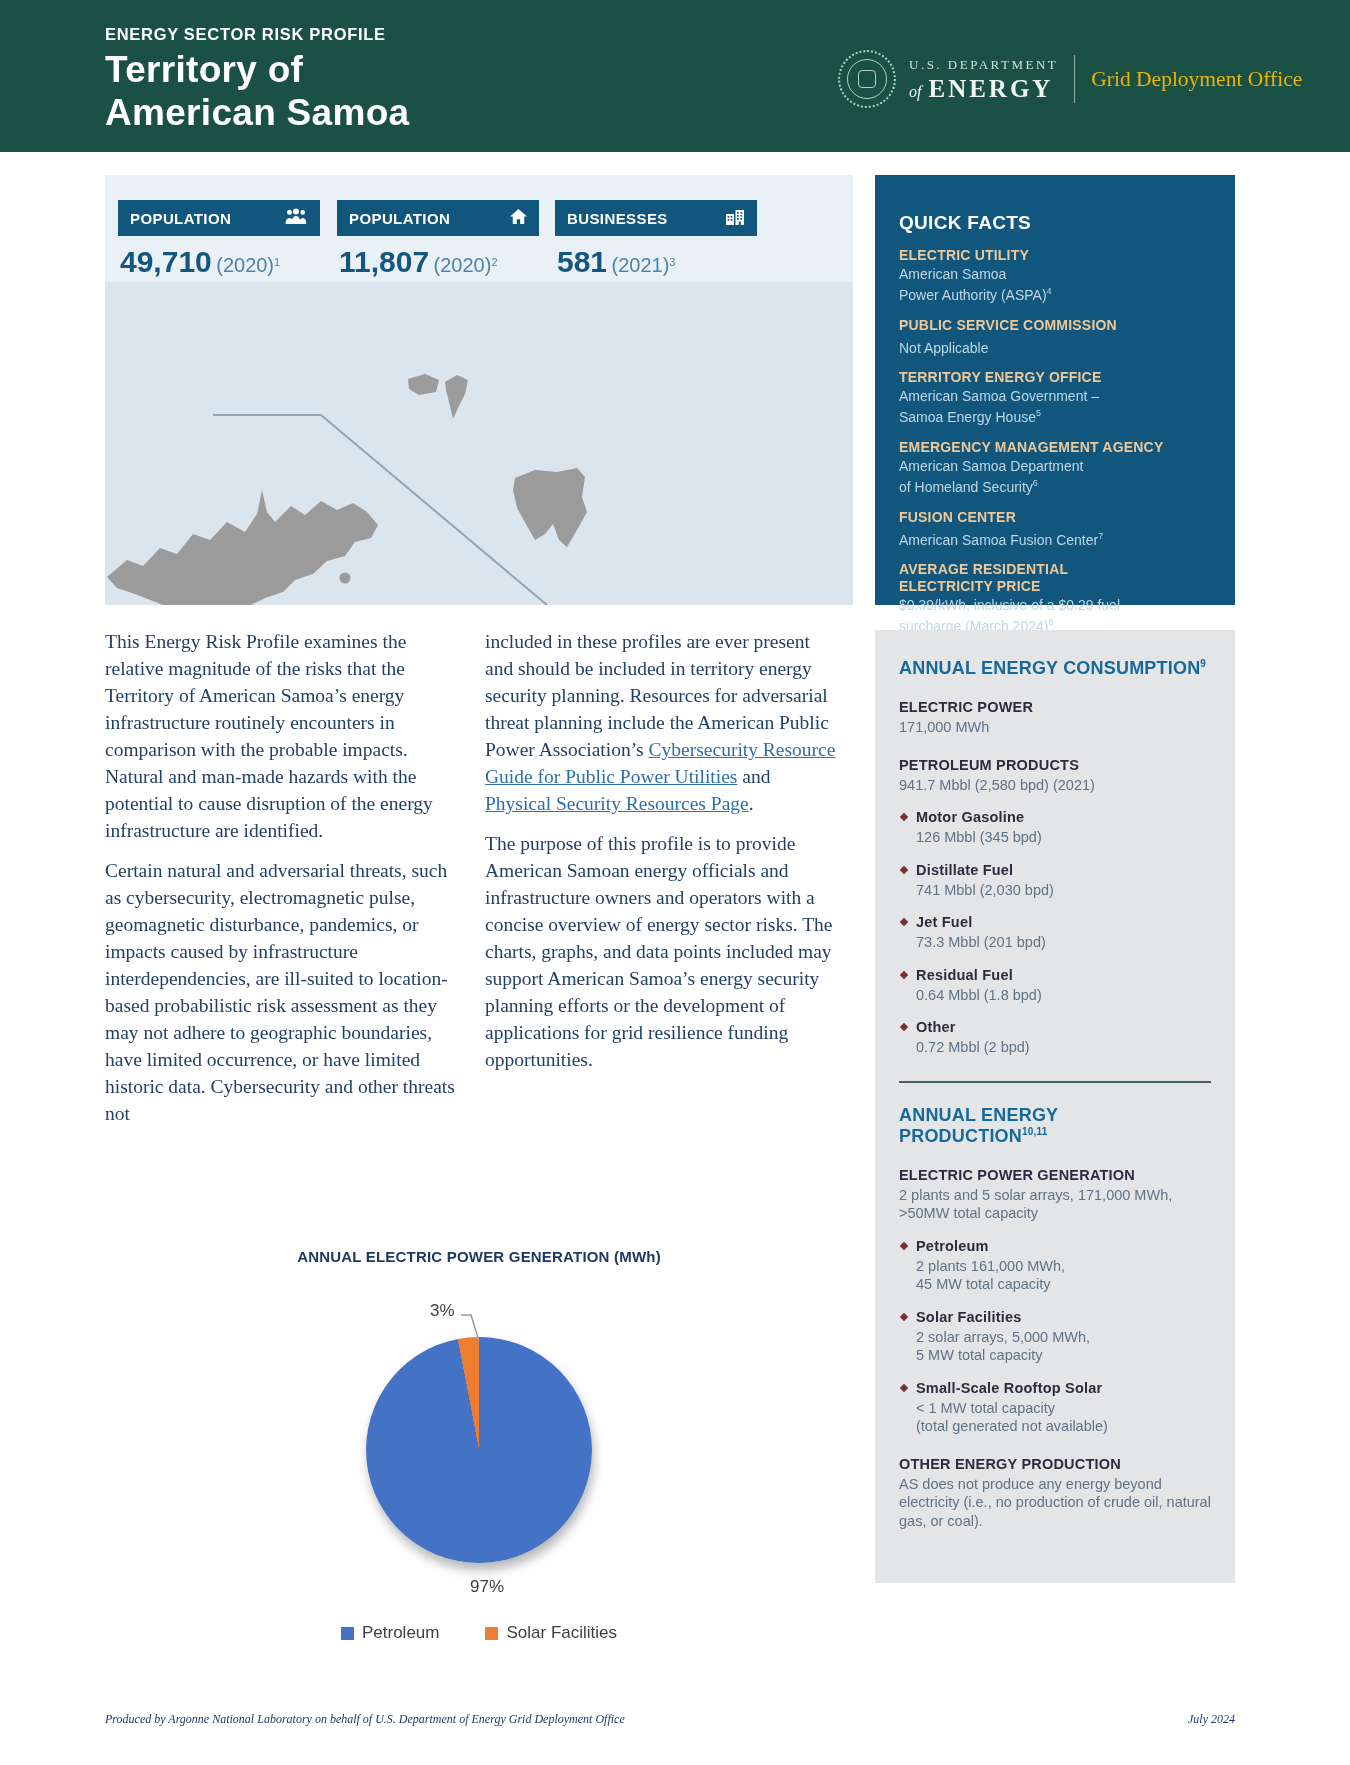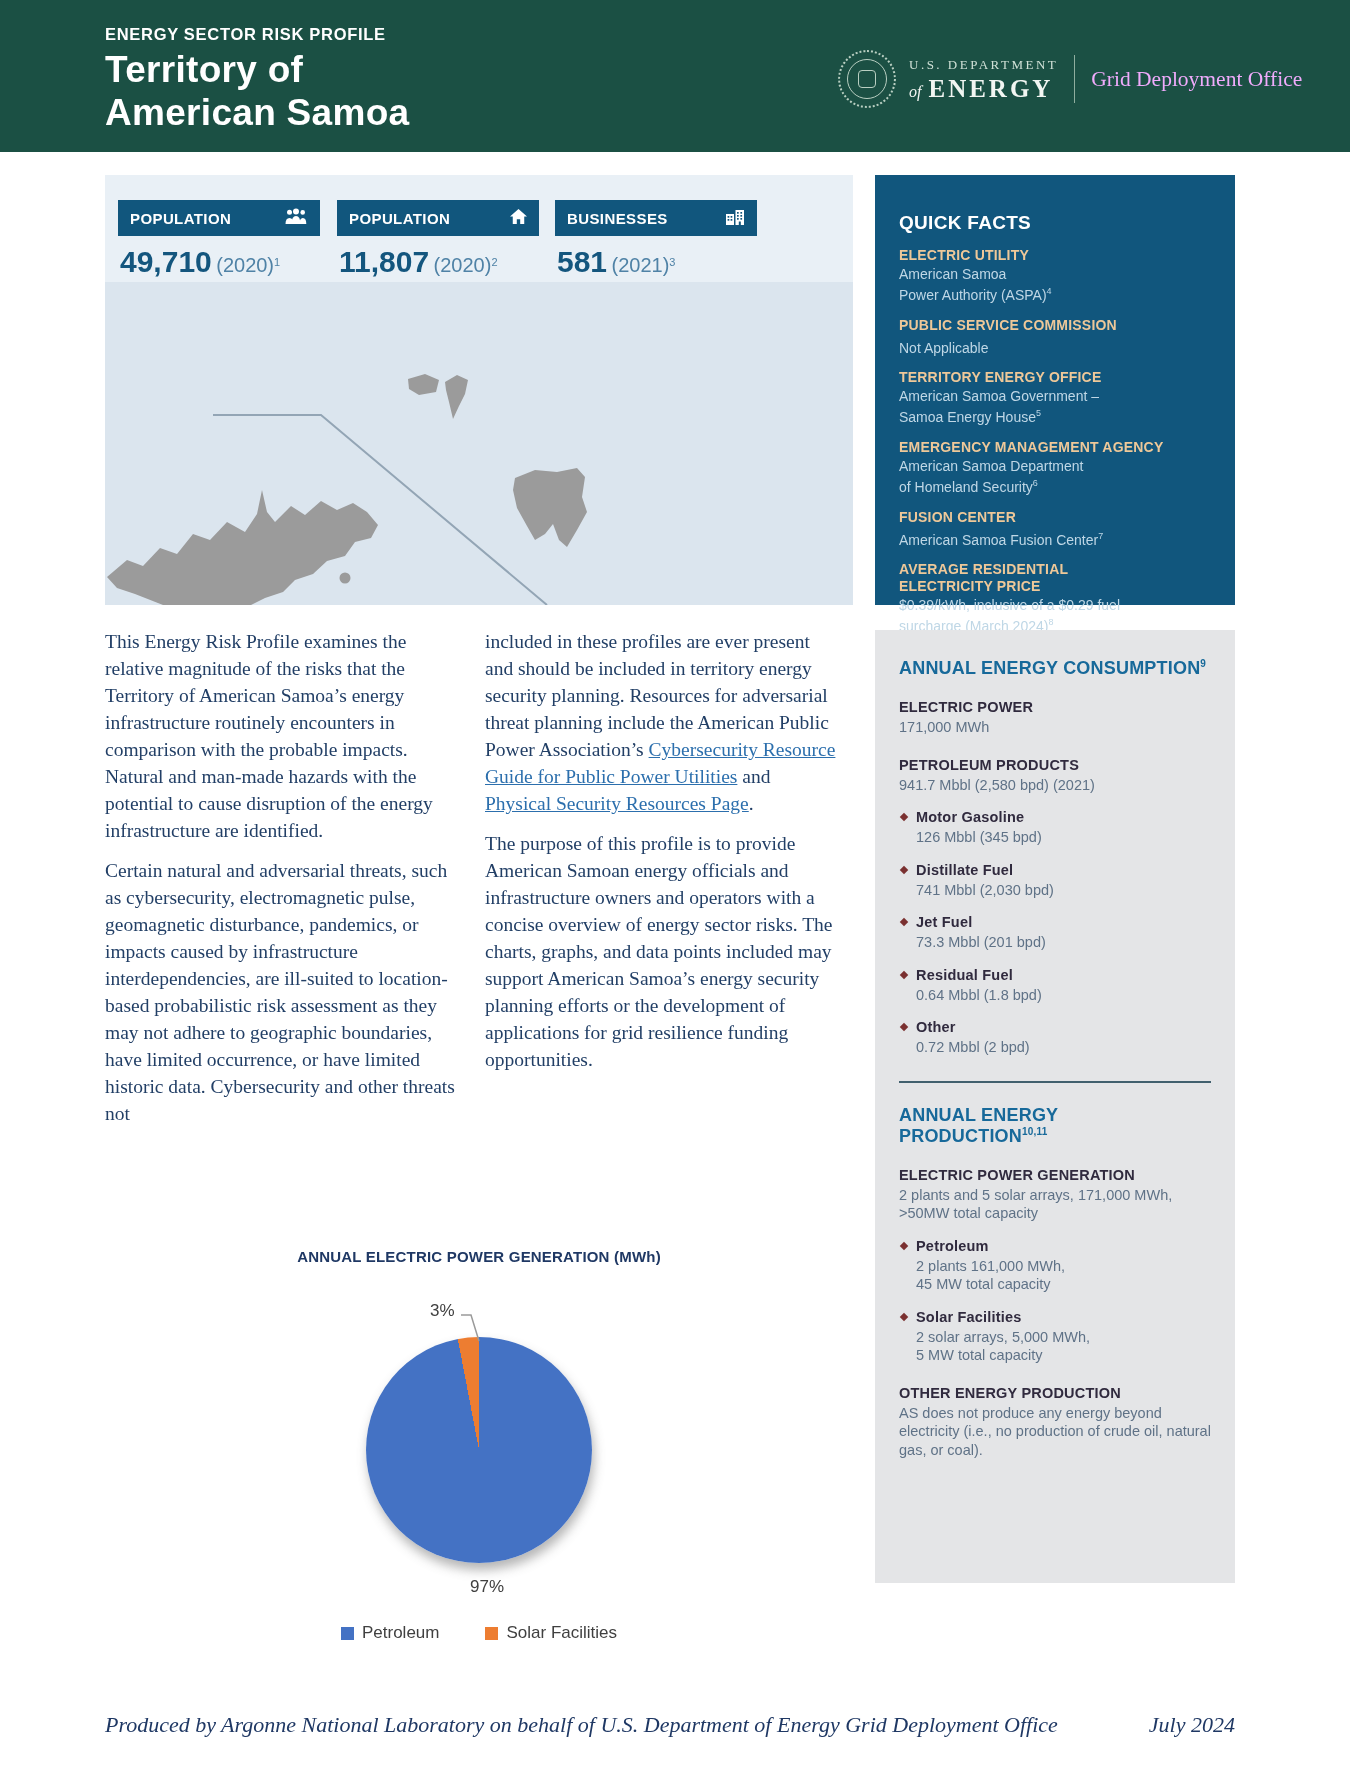--- a/index.html
+++ b/index.html
@@ -14,21 +14,21 @@
   .logo{position:absolute;left:838px;top:50px;display:flex;align-items:center;color:#dfe9e2;}
   .seal{width:54px;height:54px;border-radius:50%;border:2px dotted #b9cfc2;position:relative;flex:none;}
   .seal-inner{position:absolute;inset:7px;border:1.5px solid #b9cfc2;border-radius:50%;}
   .seal-core{position:absolute;inset:18px;border:1.5px solid #b9cfc2;border-radius:4px;}
   .dept{font-family:"Liberation Serif",serif;line-height:1;margin-left:13px;}
   .dept-top{font-size:13px;letter-spacing:2.5px;color:#cfe0d6;}
   .dept-bot{margin-top:5px;display:flex;align-items:baseline;gap:7px;color:#f2f6f2;}
   .dept-of{font-style:italic;font-size:16px;}
   .dept-energy{font-size:25px;font-weight:700;letter-spacing:3px;}
   .logo-sep{width:1px;height:48px;background:#8fae9f;margin:0 16px;}
-  .office{font-family:"Liberation Serif",serif;font-size:21.5px;color:#f0abfc;}
+  .office{font-family:"Liberation Serif",serif;font-size:21.5px;color:#eab308;}
 
   
   .panel-blue{position:absolute;left:105px;top:175px;width:748px;height:430px;background:#e9f0f6;}
   .map-band{position:absolute;left:0;top:107px;width:748px;height:323px;background:#dbe5ee;}
   .stat{position:absolute;top:25px;width:202px;}
   .stat-1{left:13px;} .stat-2{left:232px;} .stat-3{left:450px;}
   .stat-bar{height:36px;background:#11567d;color:#ffffff;display:flex;align-items:center;
             justify-content:space-between;padding:0 12px;font-size:15px;font-weight:700;letter-spacing:.4px;}
   .stat-num-row{margin-top:9px;padding-left:2px;white-space:nowrap;}
   .stat-num{font-size:30px;font-weight:700;color:#14567e;}
@@ -71,21 +71,21 @@
   .pie{width:226px;height:226px;border-radius:50%;box-shadow:2px 7px 11px rgba(90,90,90,.45);}
   .lbl-small{position:absolute;left:64px;top:-36px;color:#404040;font-size:17px;}
   .leader{position:absolute;left:94px;top:-27px;}
   .lbl-big{position:absolute;left:50%;margin-left:8px;transform:translateX(-50%);top:240px;color:#404040;font-size:17px;}
   .legend{display:flex;justify-content:center;gap:46px;margin-top:60px;color:#404040;font-size:17px;}
   .legend-item{display:flex;align-items:center;gap:8px;}
   .swatch{width:13px;height:13px;flex:none;}
 
   
   .footer{position:absolute;left:105px;top:1712px;width:1130px;display:flex;justify-content:space-between;
-          color:#1f3864;font-family:"Liberation Serif",serif;font-style:italic;font-size:22px;}
+          color:#1f3864;font-family:"Liberation Serif",serif;font-style:italic;font-size:12px;}
 </style>
 </head>
 <body>
 
 <div class="page">
 
   <div class="hdr">
     <div class="eyebrow">ENERGY SECTOR RISK PROFILE</div>
     <div class="doc-title">Territory of
 American Samoa</div>
@@ -305,20 +305,28 @@
         </div>
     </div>
     <div class="ep-bullet">
       <span class="bullet-dot"></span>
       <div>
           <div class="ep-label">Solar Facilities</div>
           <div class="ep-value">2 solar arrays, 5,000 MWh,
 5 MW total capacity</div>
         </div>
     </div>
+    <div class="ep-bullet">
+      <span class="bullet-dot"></span>
+      <div>
+          <div class="ep-label">Small-Scale Rooftop Solar</div>
+          <div class="ep-value">&lt; 1 MW total capacity
+(total generated not available)</div>
+        </div>
+    </div>
 
     <div class="ep-group">
       <div class="ep-label">OTHER ENERGY PRODUCTION</div>
       <div class="ep-value">AS does not produce any energy beyond electricity (i.e., no production of crude oil, natural gas, or coal).</div>
     </div>
   </div>
 
   <div class="chart">
     <div class="chart-title">ANNUAL ELECTRIC POWER GENERATION (MWh)</div>
     <div class="pie-wrap">

